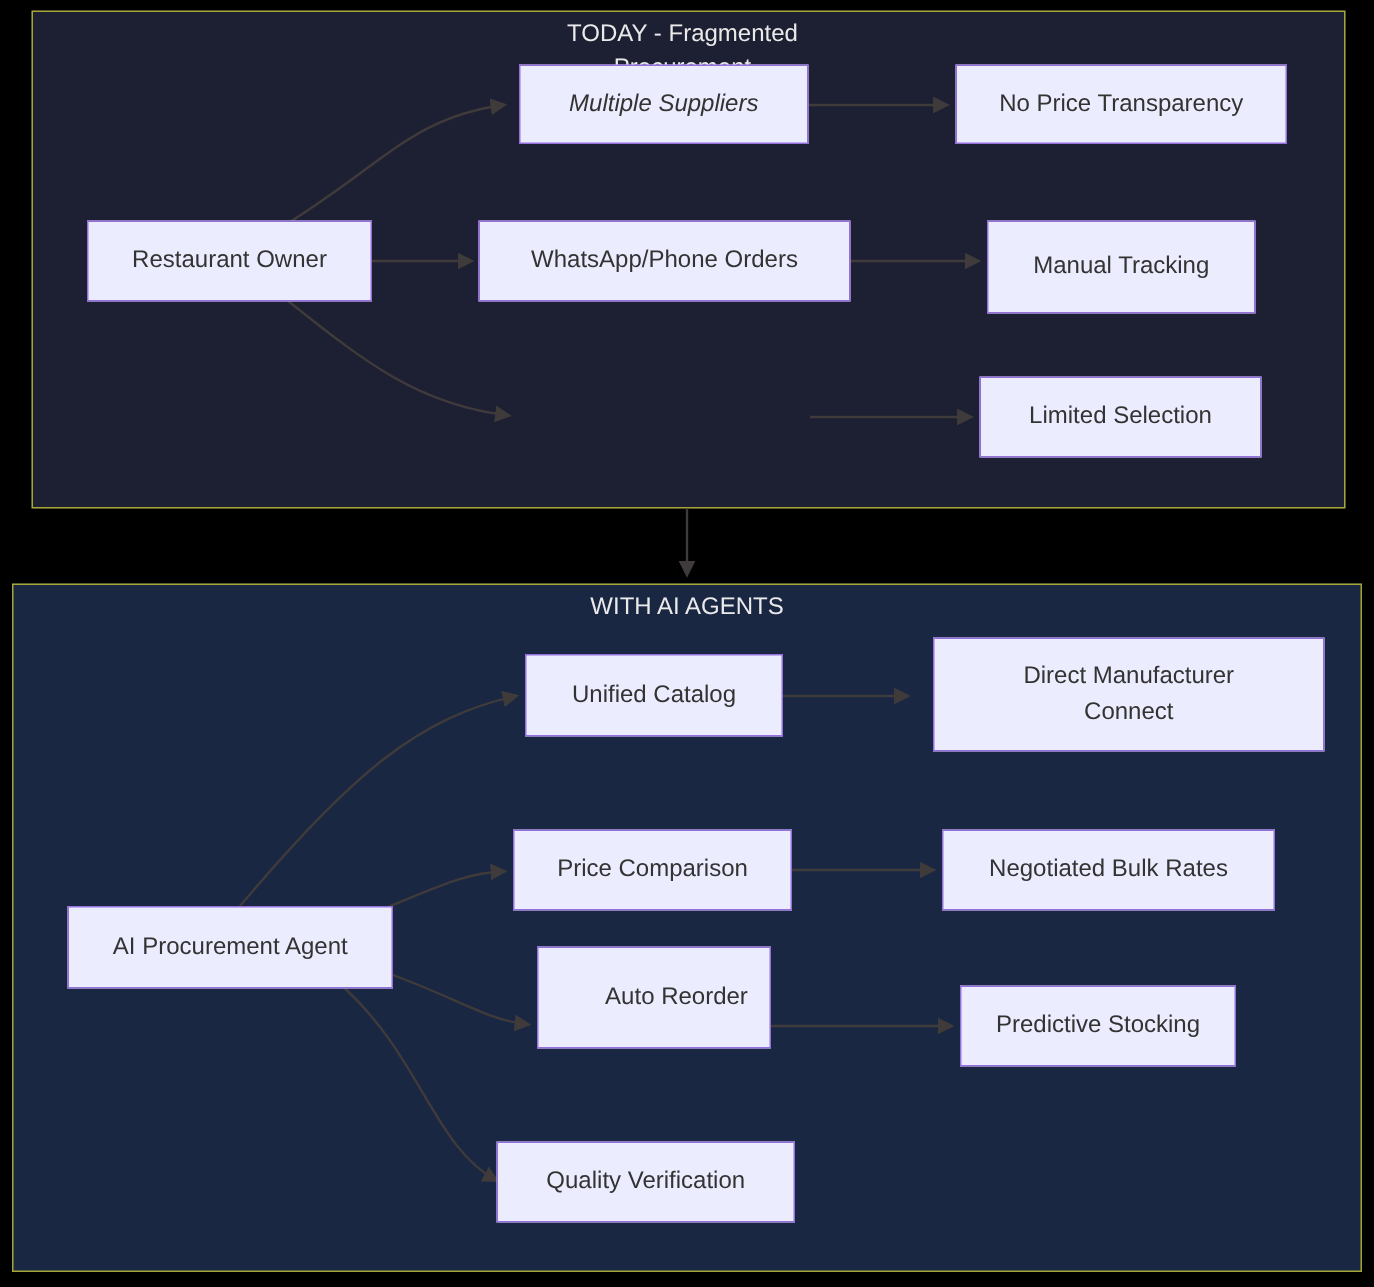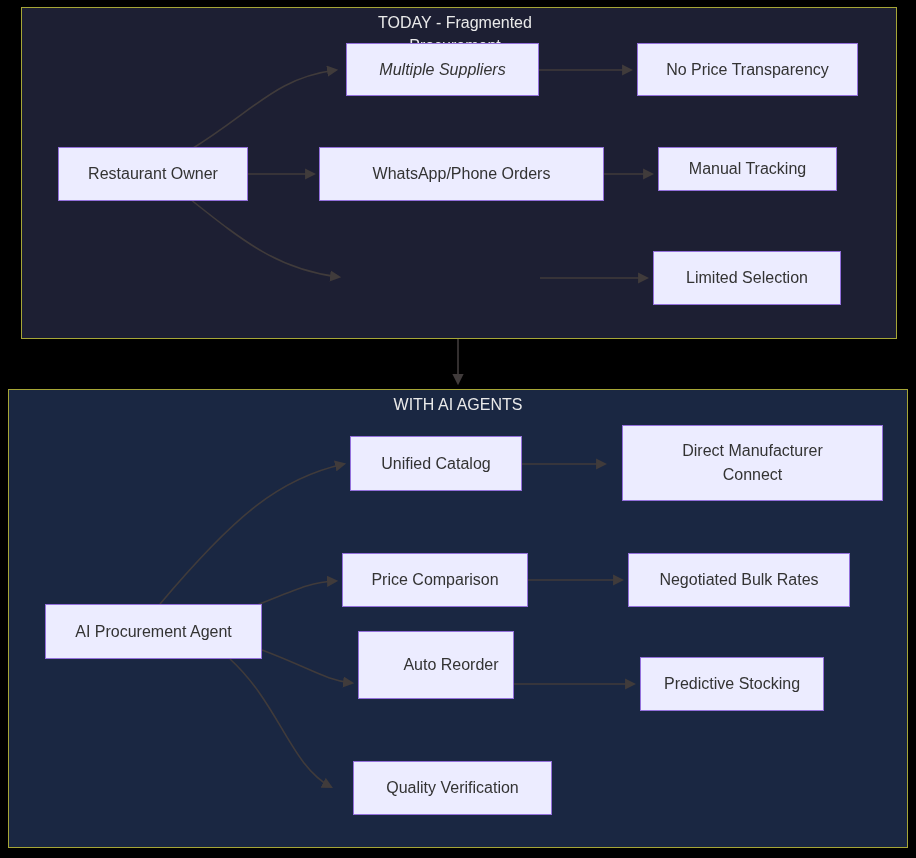--- a/index.html
+++ b/index.html
@@ -69,32 +69,32 @@
     justify-content: center;
     text-align: center;
     padding: 0 10px;
   }
   .node.wrap-narrow { padding: 0 44px; }
 
   
   .n-restaurant-owner           { left: 58px;  top: 147px; width: 190px; height: 54px; }
   .n-multiple-suppliers         { left: 346px; top: 43px;  width: 193px; height: 53px; font-style: italic; }
   .n-no-price-transparency      { left: 637px; top: 43px;  width: 221px; height: 53px; }
-  .n-whatsapp-phone-orders      { left: 319px; top: 147px; width: 285px; height: 54px; }
-  .n-manual-tracking            { left: 658px; top: 147px; width: 179px; height: 44px; }
+  .n-whatsapp-phone-orders      { left: 319px; top: 147px; width: 248px; height: 54px; }
+  .n-manual-tracking            { left: 658px; top: 147px; width: 179px; height: 62px; }
   .n-local-market-visits        { left: 345px; top: 251px; width: 195px; height: 54px; }
   .n-limited-selection          { left: 653px; top: 251px; width: 188px; height: 54px; }
   .n-ai-procurement-agent       { left: 45px;  top: 604px; width: 217px; height: 55px; }
   .n-unified-catalog            { left: 350px; top: 436px; width: 172px; height: 55px; }
   .n-direct-manufacturer-connect{ left: 611px; top: 425px; width: 261px; height: 76px; margin-left: 11px; }
   .n-price-comparison           { left: 342px; top: 553px; width: 186px; height: 54px; }
   .n-negotiated-bulk-rates      { left: 628px; top: 553px; width: 222px; height: 54px; }
   .n-auto-reorder               { left: 358px; top: 631px; width: 156px; height: 68px; padding-left: 40px; }
   .n-predictive-stocking        { left: 640px; top: 657px; width: 184px; height: 54px; }
-  .n-quality-verification       { left: 353px; top: 761px; width: 199px; height: 54px; }
+  .n-quality-verification       { left: 331px; top: 761px; width: 199px; height: 54px; }
 </style>
 </head>
 <body>
 
 <div id="stage">
 
   <div class="cluster today"></div>
   <div class="cluster ai"></div>
 
   <div class="cluster-title today-title">TODAY - Fragmented Procurement</div>

